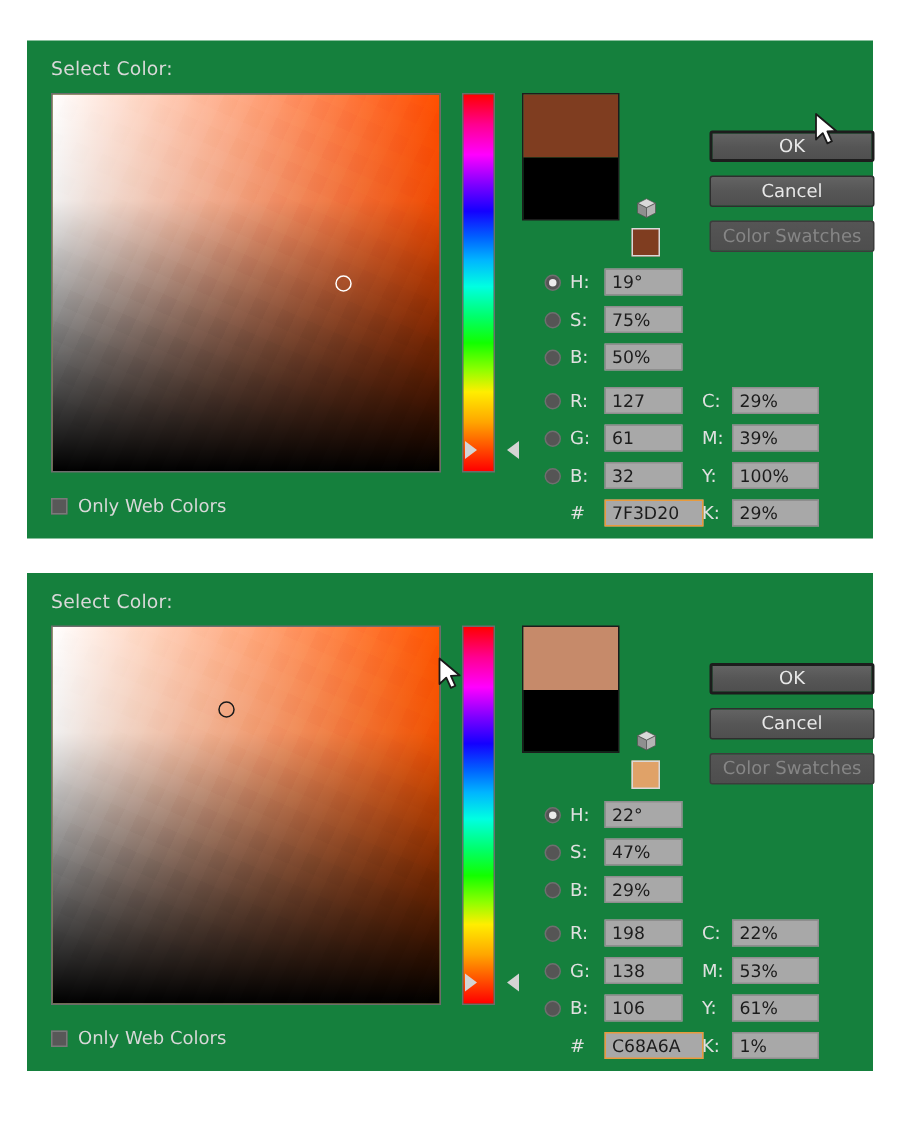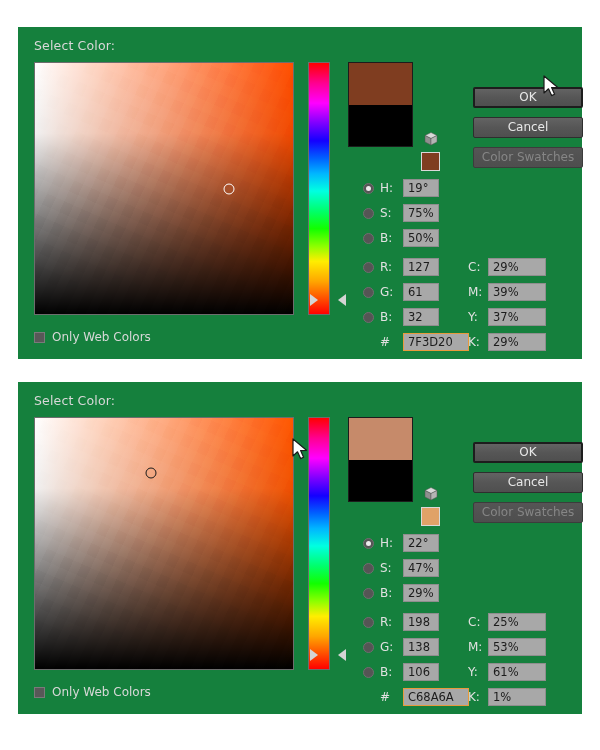--- a/index.html
+++ b/index.html
@@ -209,21 +209,21 @@
     left: 17px; top: 0;
     width: 20px;
     font-size: 12px;
     color: #e0e0e0;
     line-height: 22px;
     text-align: left;
   }
   .fbox {
     position: absolute;
     left: 40px; top: 2px;
-    width: 36px;
+    width: 52px;
     height: 18px;
     background: #a8a8a8;
     border: 1px solid #8e8e8e;
     box-sizing: border-box;
     font-size: 11.5px;
     color: #1c1c1c;
     line-height: 16px;
     padding-left: 4px;
     overflow: hidden;
     white-space: nowrap;
@@ -363,21 +363,21 @@
         <div class="fbox">61</div>
         <div class="clabel">M:</div>
         <div class="cbox">39%</div>
       </div>
 
       <div class="frow">
         <div class="radio"></div>
         <div class="flabel">B:</div>
         <div class="fbox">32</div>
         <div class="clabel">Y:</div>
-        <div class="cbox">37%</div>
+        <div class="cbox">100%</div>
       </div>
 
       <div class="frow">
         <div class="hash">#</div>
         <div class="fbox hexbox">7F3D20</div>
         <div class="clabel">K:</div>
         <div class="cbox">29%</div>
       </div>
 
     </div>
@@ -443,21 +443,21 @@
         <div class="radio"></div>
         <div class="flabel">B:</div>
         <div class="fbox">29%</div>
       </div>
 
       <div class="frow" style="margin-top:4px;">
         <div class="radio"></div>
         <div class="flabel">R:</div>
         <div class="fbox">198</div>
         <div class="clabel">C:</div>
-        <div class="cbox">25%</div>
+        <div class="cbox">22%</div>
       </div>
 
       <div class="frow">
         <div class="radio"></div>
         <div class="flabel">G:</div>
         <div class="fbox">138</div>
         <div class="clabel">M:</div>
         <div class="cbox">53%</div>
       </div>
 

